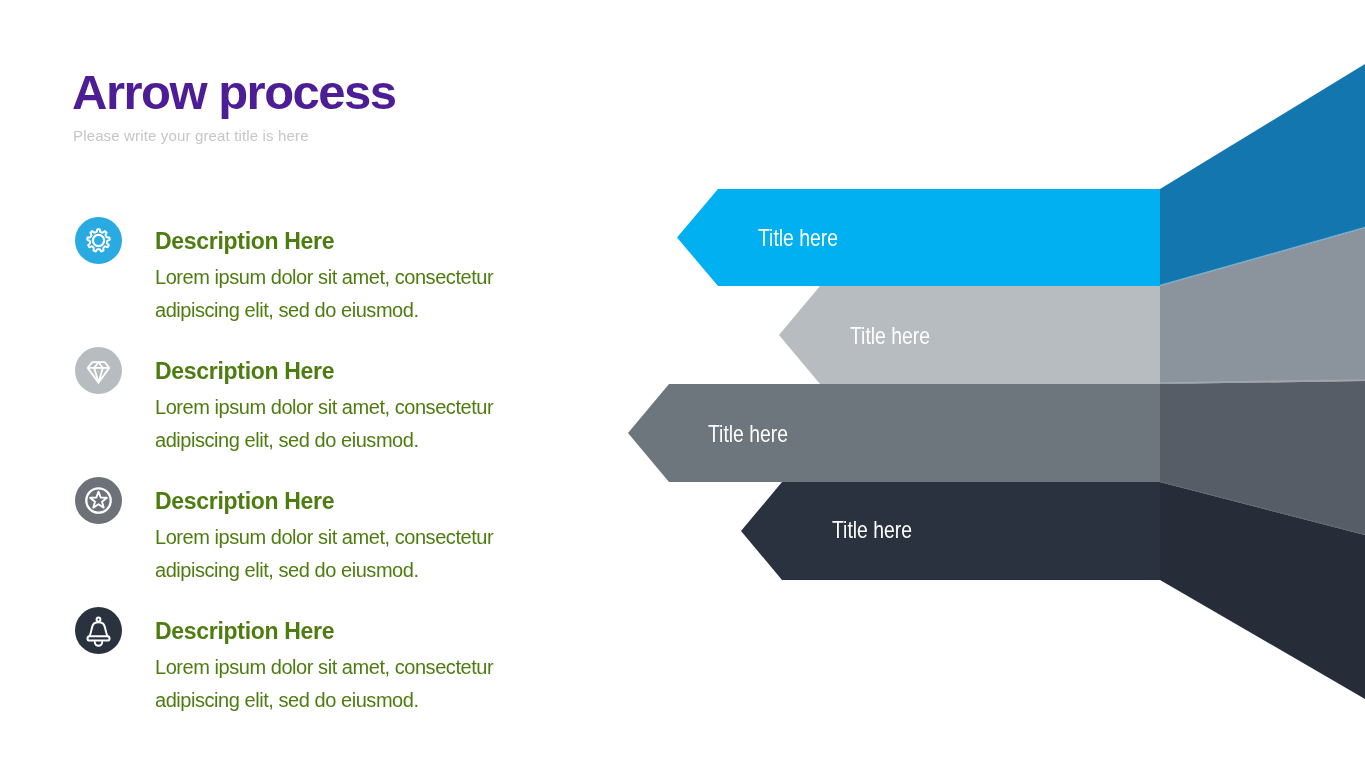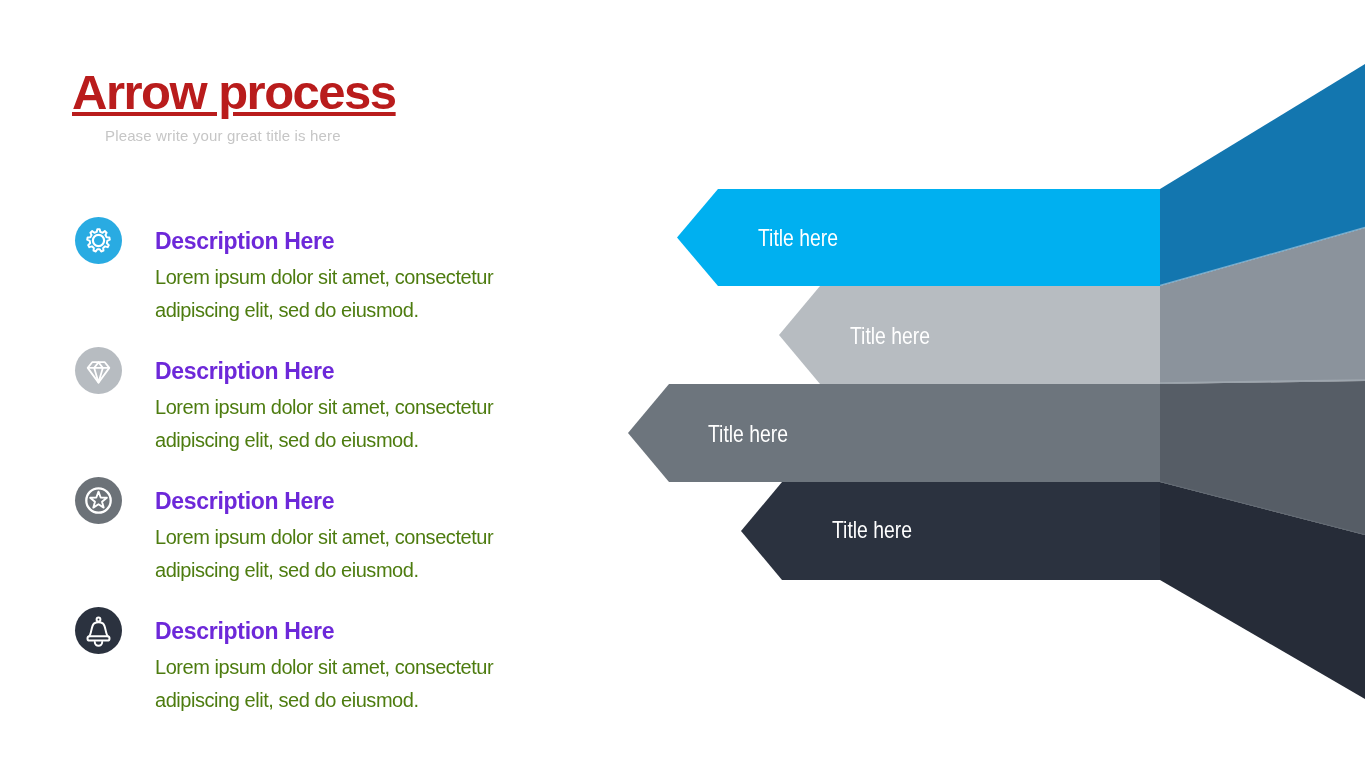--- a/index.html
+++ b/index.html
@@ -1,24 +1,24 @@
 <!DOCTYPE html>
 <html><head>
 <meta charset="utf-8">
 <style>
   html,body{margin:0;padding:0;}
   body{width:1365px;height:768px;background:#ffffff;overflow:hidden;position:relative;
        font-family:"Liberation Sans",sans-serif;}
   .abs{position:absolute;}
-  #title{left:72px;top:64px;font-size:49px;font-weight:bold;color:#b91c1c;letter-spacing:-1.5px;text-decoration:underline;}
-  #subtitle{left:73px;top:127px;font-size:15px;color:#c6c6c6;letter-spacing:0.15px;margin-left:32px;}
+  #title{left:72px;top:64px;font-size:49px;font-weight:bold;color:#4c1d95;letter-spacing:-1.5px;}
+  #subtitle{left:73px;top:127px;font-size:15px;color:#c6c6c6;letter-spacing:0.15px;}
   .item{position:absolute;left:75px;width:470px;}
   .circ{position:absolute;left:0;top:-0.5px;width:47px;height:47px;border-radius:50%;}
   .itxt{position:absolute;left:80px;top:11px;width:390px;}
-  .ititle{font-size:23px;font-weight:bold;color:#6d28d9;letter-spacing:-0.3px;}
+  .ititle{font-size:23px;font-weight:bold;color:#4d7c0f;letter-spacing:-0.3px;}
   .ibody{font-size:20px;color:#4d7c0f;line-height:32.5px;margin-top:6px;letter-spacing:-0.45px;}
 </style>
 </head>
 <body>
 <div class="abs" id="title">Arrow process</div>
 <div class="abs" id="subtitle">Please write your great title is here</div>
 
 <div class="item" style="top:217px;">
   <div class="circ" style="background:#29abe2;">
     <svg width="47" height="47" viewBox="-23.5 -23.5 47 47" style="display:block">

